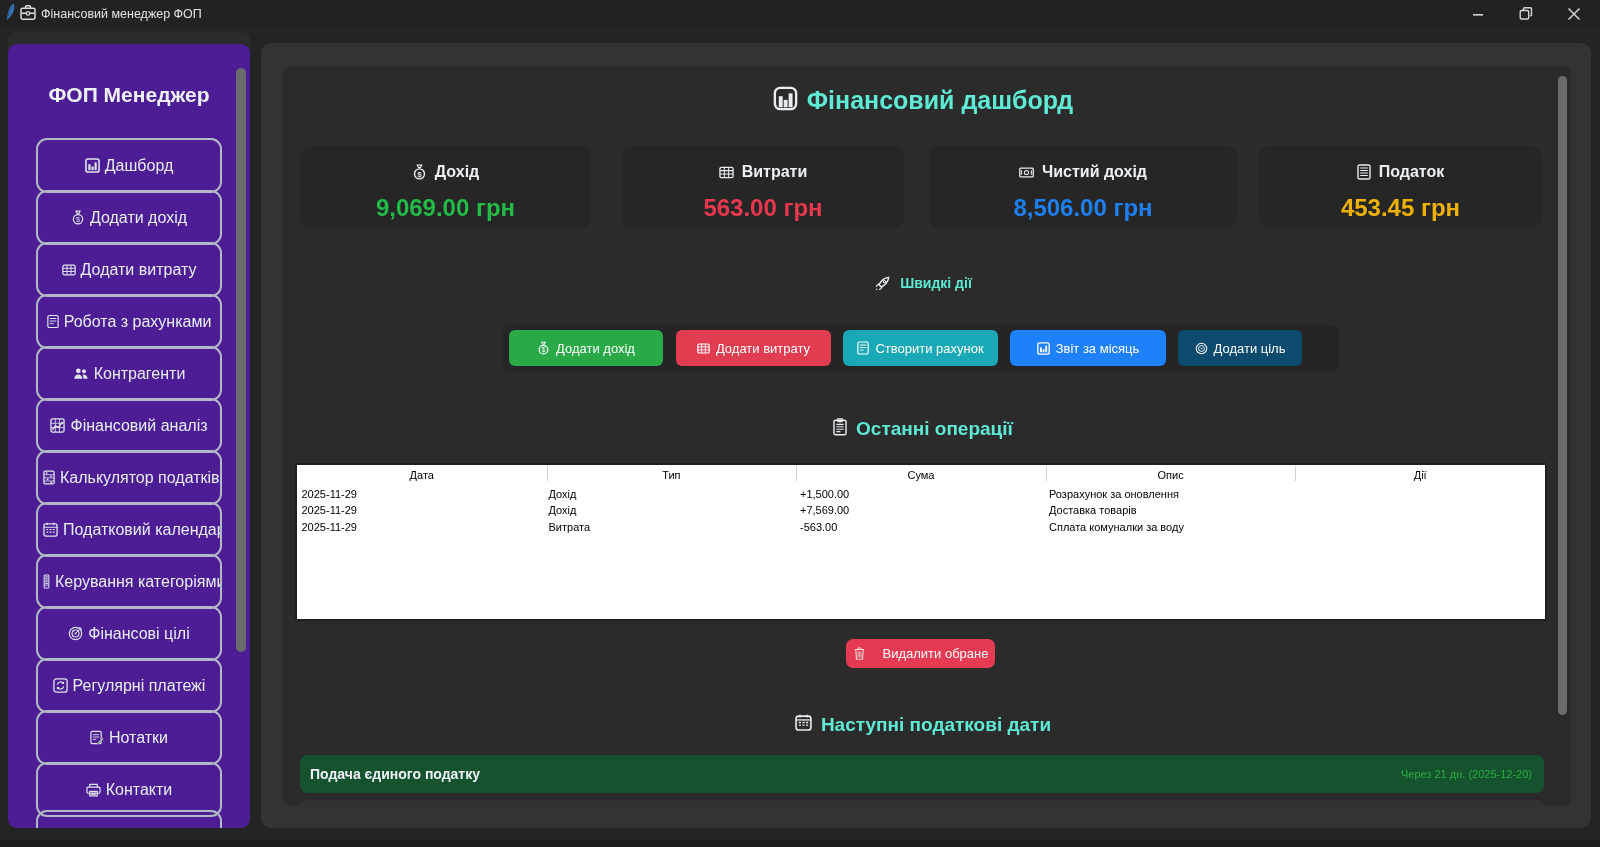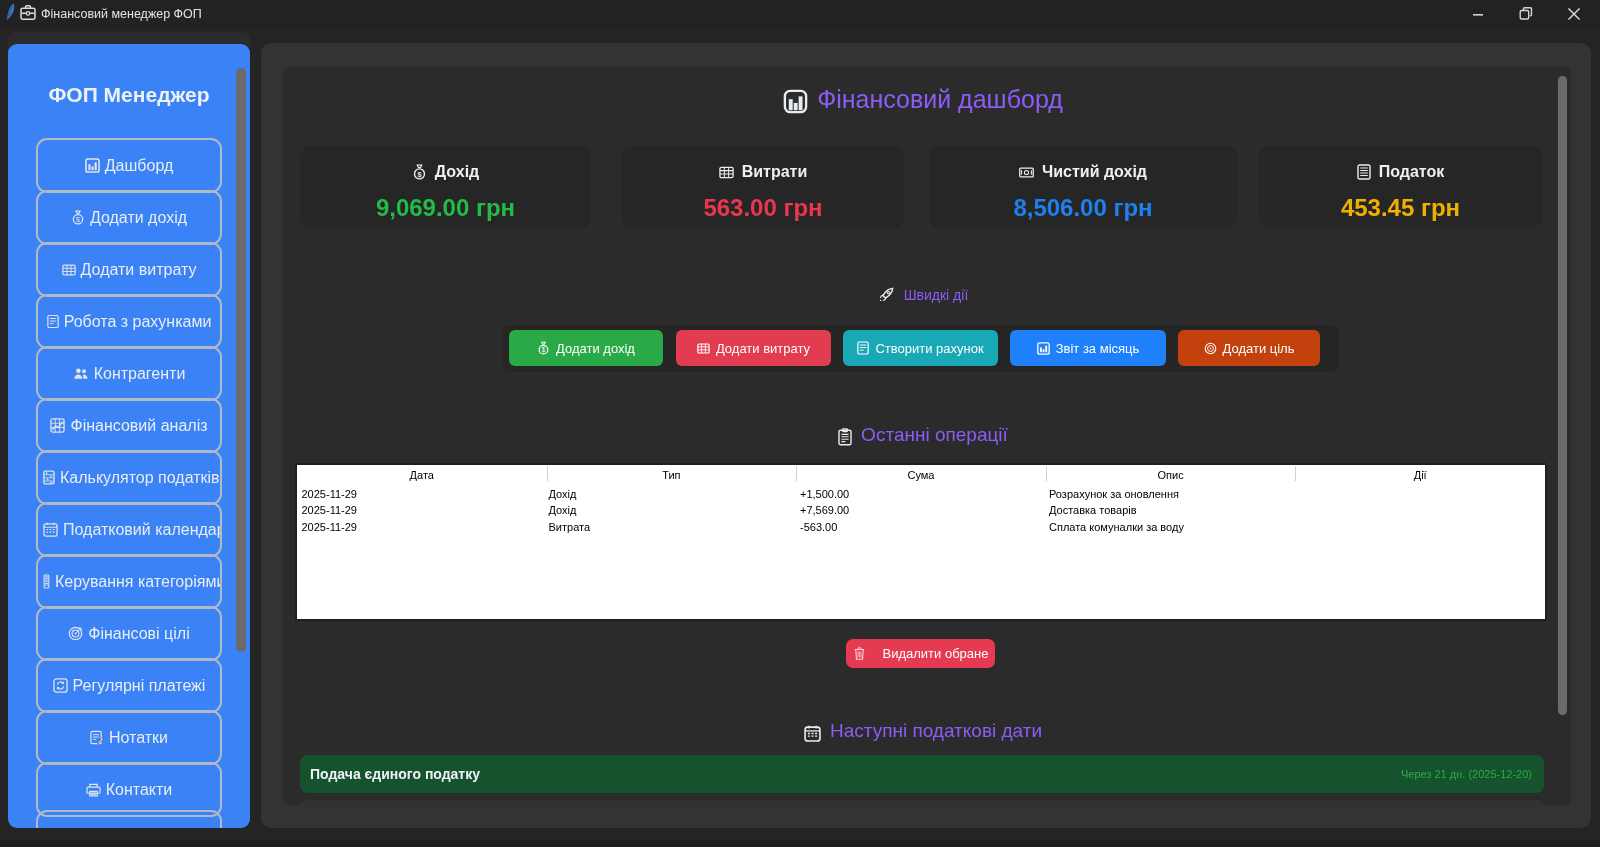--- a/index.html
+++ b/index.html
@@ -3,21 +3,21 @@
 <meta charset="utf-8">
 <style>
 *{margin:0;padding:0;box-sizing:border-box}
 html,body{width:1600px;height:847px;background:#242424;font-family:"Liberation Sans",sans-serif;overflow:hidden}
 .abs{position:absolute}
 body{position:relative}
 .sbbtn{position:absolute;left:28px;width:186px;height:55px;border:2px solid #b2bac4;border-radius:11px;display:flex;align-items:center;justify-content:center;gap:5px;color:#e9eef3;font-size:16px;overflow:hidden;white-space:nowrap}
 .sbl{justify-content:flex-start;padding-left:5px}
 .sbbtn svg{flex:0 0 auto}
 .qab{position:absolute;top:330px;height:36px;border-radius:6px;display:flex;align-items:center;justify-content:center;gap:6px;color:#fff;font-size:13px;white-space:nowrap}
-.sect{position:absolute;display:flex;align-items:flex-end;justify-content:center;gap:9px;color:#8b5cf6;font-size:20px;font-weight:normal;white-space:nowrap}
+.sect{position:absolute;display:flex;align-items:flex-start;justify-content:center;gap:9px;color:#5eead4;font-size:20px;font-weight:bold;white-space:nowrap}
 .card{position:absolute;top:146px;height:82px;background:#262626;border-radius:10px}
 .cardlab{position:absolute;top:17px;left:0;right:0;display:flex;align-items:center;justify-content:center;gap:8px;color:#edf1f5;font-size:16px;font-weight:bold}
 .cardval{position:absolute;top:48px;left:0;right:0;text-align:center;font-size:24px;font-weight:bold}
 </style>
 </head>
 <body>
 
 <div class="abs" style="left:0;top:0;width:1600px;height:28px;background:#222222"></div>
 <div class="abs" style="left:3px;top:2px" id="feather">
 <svg width="14" height="22" viewBox="0 0 14 22">
@@ -40,21 +40,21 @@
   </svg>
 <svg class="abs" style="left:1516px;top:4px" width="20" height="20" viewBox="0 0 20 20">
     <path d="M7.5 6 V4.8 a1 1 0 0 1 1-1 h6 a1 1 0 0 1 1 1 v6 a1 1 0 0 1-1 1 H14" fill="none" stroke="#d5d5d5" stroke-width="1.4"></path>
     <rect x="4.2" y="6.5" width="8.5" height="8.5" rx="1.5" fill="none" stroke="#d5d5d5" stroke-width="1.4"></rect>
   </svg>
 <svg class="abs" style="left:1564px;top:4px" width="20" height="20" viewBox="0 0 20 20">
     <path d="M4.5 4.5 L15.5 15.5 M15.5 4.5 L4.5 15.5" stroke="#d5d5d5" stroke-width="1.5"></path>
   </svg>
 
 <div class="abs" style="left:8px;top:32px;width:242px;height:796px;background:#2b2b2b;border-radius:8px"></div>
-<div class="abs" style="left:8px;top:44px;width:242px;height:784px;background:#3b82f6;border-radius:9px;overflow:hidden" id="sidebar">
+<div class="abs" style="left:8px;top:44px;width:242px;height:784px;background:#4c1d95;border-radius:9px;overflow:hidden" id="sidebar">
   <div class="abs" style="left:0;top:39px;width:242px;text-align:center;color:#eef2f6;font-size:21px;font-weight:bold">ФОП Менеджер</div>
   <div class="sbbtn" style="top:94px"><svg width="15" height="15" viewBox="0 0 16 16">
         <rect x="1" y="1" width="14" height="14" rx="2.2" fill="none" stroke="#dfe5eb" stroke-width="1.7"></rect>
         <rect x="3.6" y="6.6" width="2.3" height="6.4" fill="#dfe5eb"></rect>
         <rect x="6.9" y="9" width="2.3" height="4" fill="#dfe5eb"></rect>
         <rect x="10.2" y="4.6" width="2.3" height="8.4" fill="#dfe5eb"></rect>
       </svg>Дашборд</div>
   <div class="sbbtn" style="top:146px"><svg width="14" height="15" viewBox="0 0 16 17">
         <path d="M5.6 1.2 h4.8 l-1.3 2.6 h-2.2 Z" fill="none" stroke="#dfe5eb" stroke-width="1.2"></path>
         <circle cx="8" cy="10.5" r="5.3" fill="none" stroke="#dfe5eb" stroke-width="1.5"></circle>
@@ -199,21 +199,21 @@
     </svg>
 Створити рахунок</div>
 <div class="qab" style="left:1010px;width:156px;background:#1e80fa">
 <svg width="13" height="13" viewBox="0 0 16 16">
       <rect x="1" y="1" width="14" height="14" rx="2.4" fill="none" stroke="#fff" stroke-width="1.6"></rect>
       <rect x="3.6" y="6.6" width="2.3" height="6" fill="#fff"></rect>
       <rect x="6.9" y="9" width="2.3" height="3.6" fill="#fff"></rect>
       <rect x="10.2" y="4.6" width="2.3" height="8" fill="#fff"></rect>
     </svg>
 Звіт за місяць</div>
-<div class="qab" style="left:1178px;width:142px;background:#c2410c">
+<div class="qab" style="left:1178px;width:124px;background:#0c4a6e">
 <svg width="13" height="13" viewBox="0 0 16 16">
       <circle cx="8" cy="8" r="6.5" fill="none" stroke="#fff" stroke-width="1.3"></circle>
       <circle cx="8" cy="8" r="3.6" fill="none" stroke="#fff" stroke-width="1.2"></circle>
       <circle cx="8" cy="8" r="1" fill="#fff"></circle>
     </svg>
 Додати ціль</div>
 
 <div class="sect" style="left:283px;width:1280px;top:418px;height:28px;font-size:19px" id="optitle">
 <svg width="14" height="18" viewBox="0 0 14 18">
       <rect x="1" y="2.2" width="12" height="14.6" rx="1.6" fill="none" stroke="#e8edf2" stroke-width="1.4"></rect>

